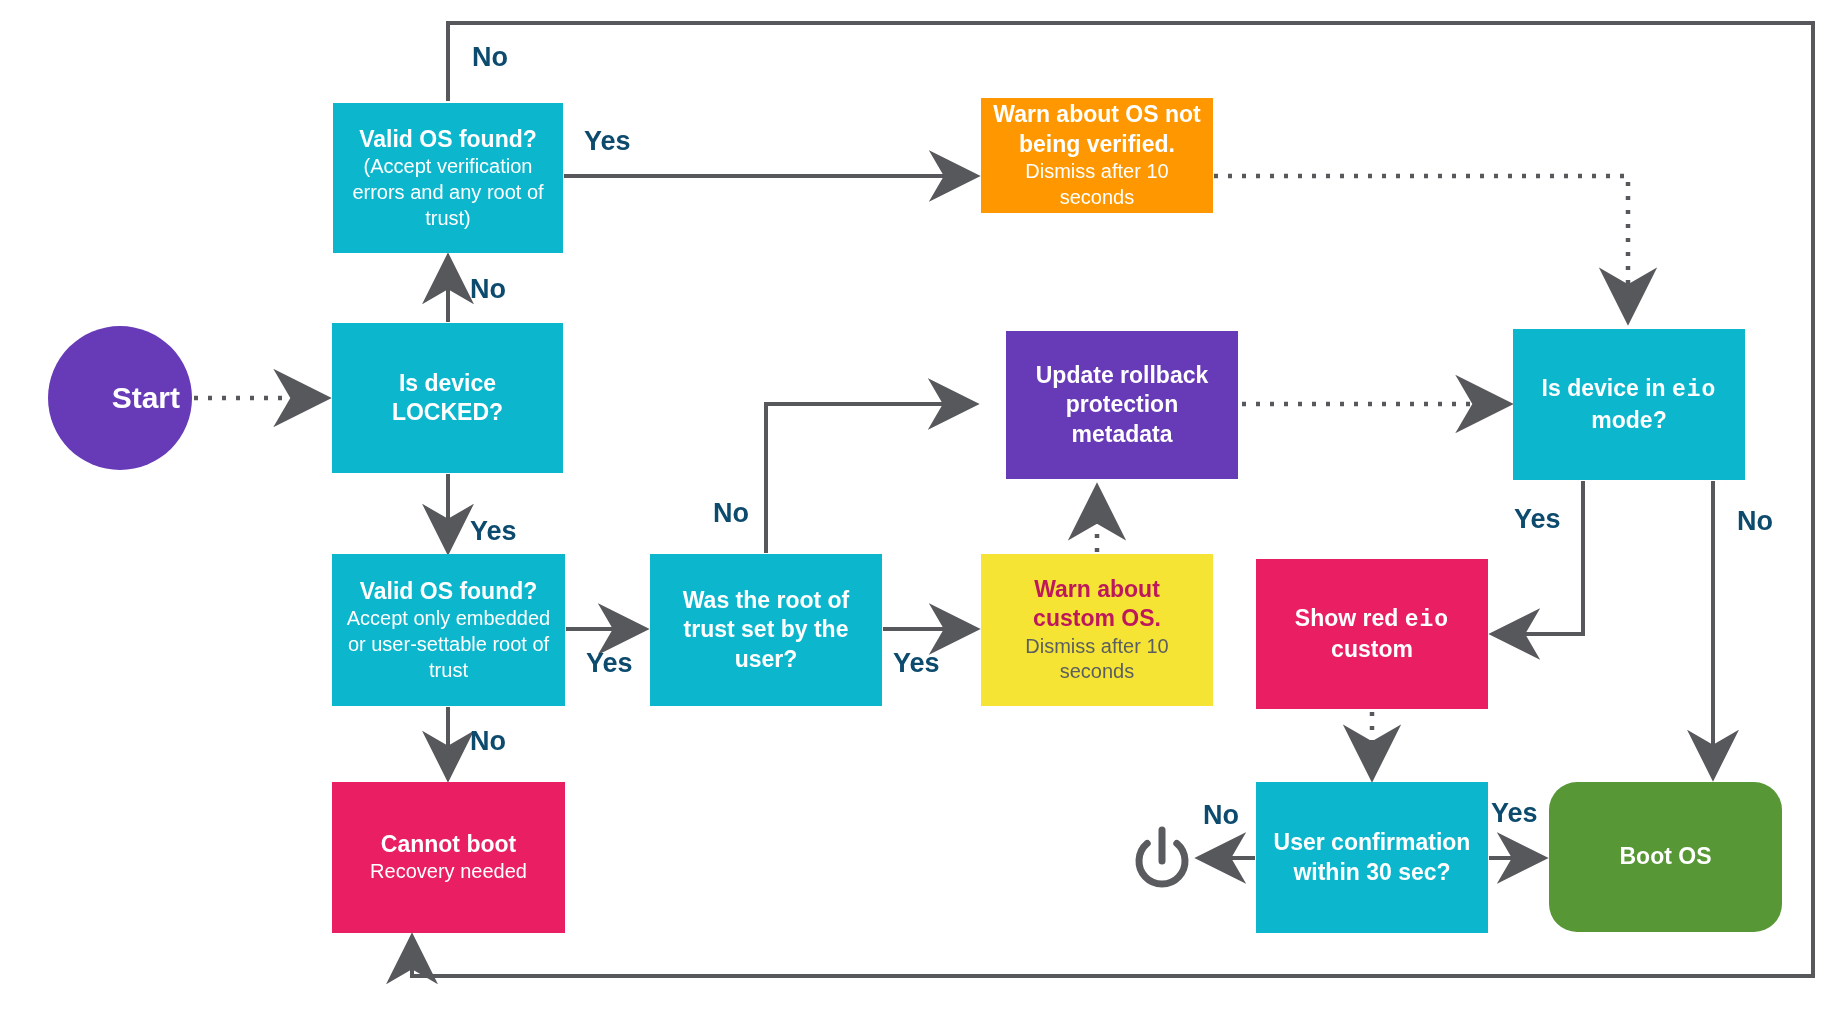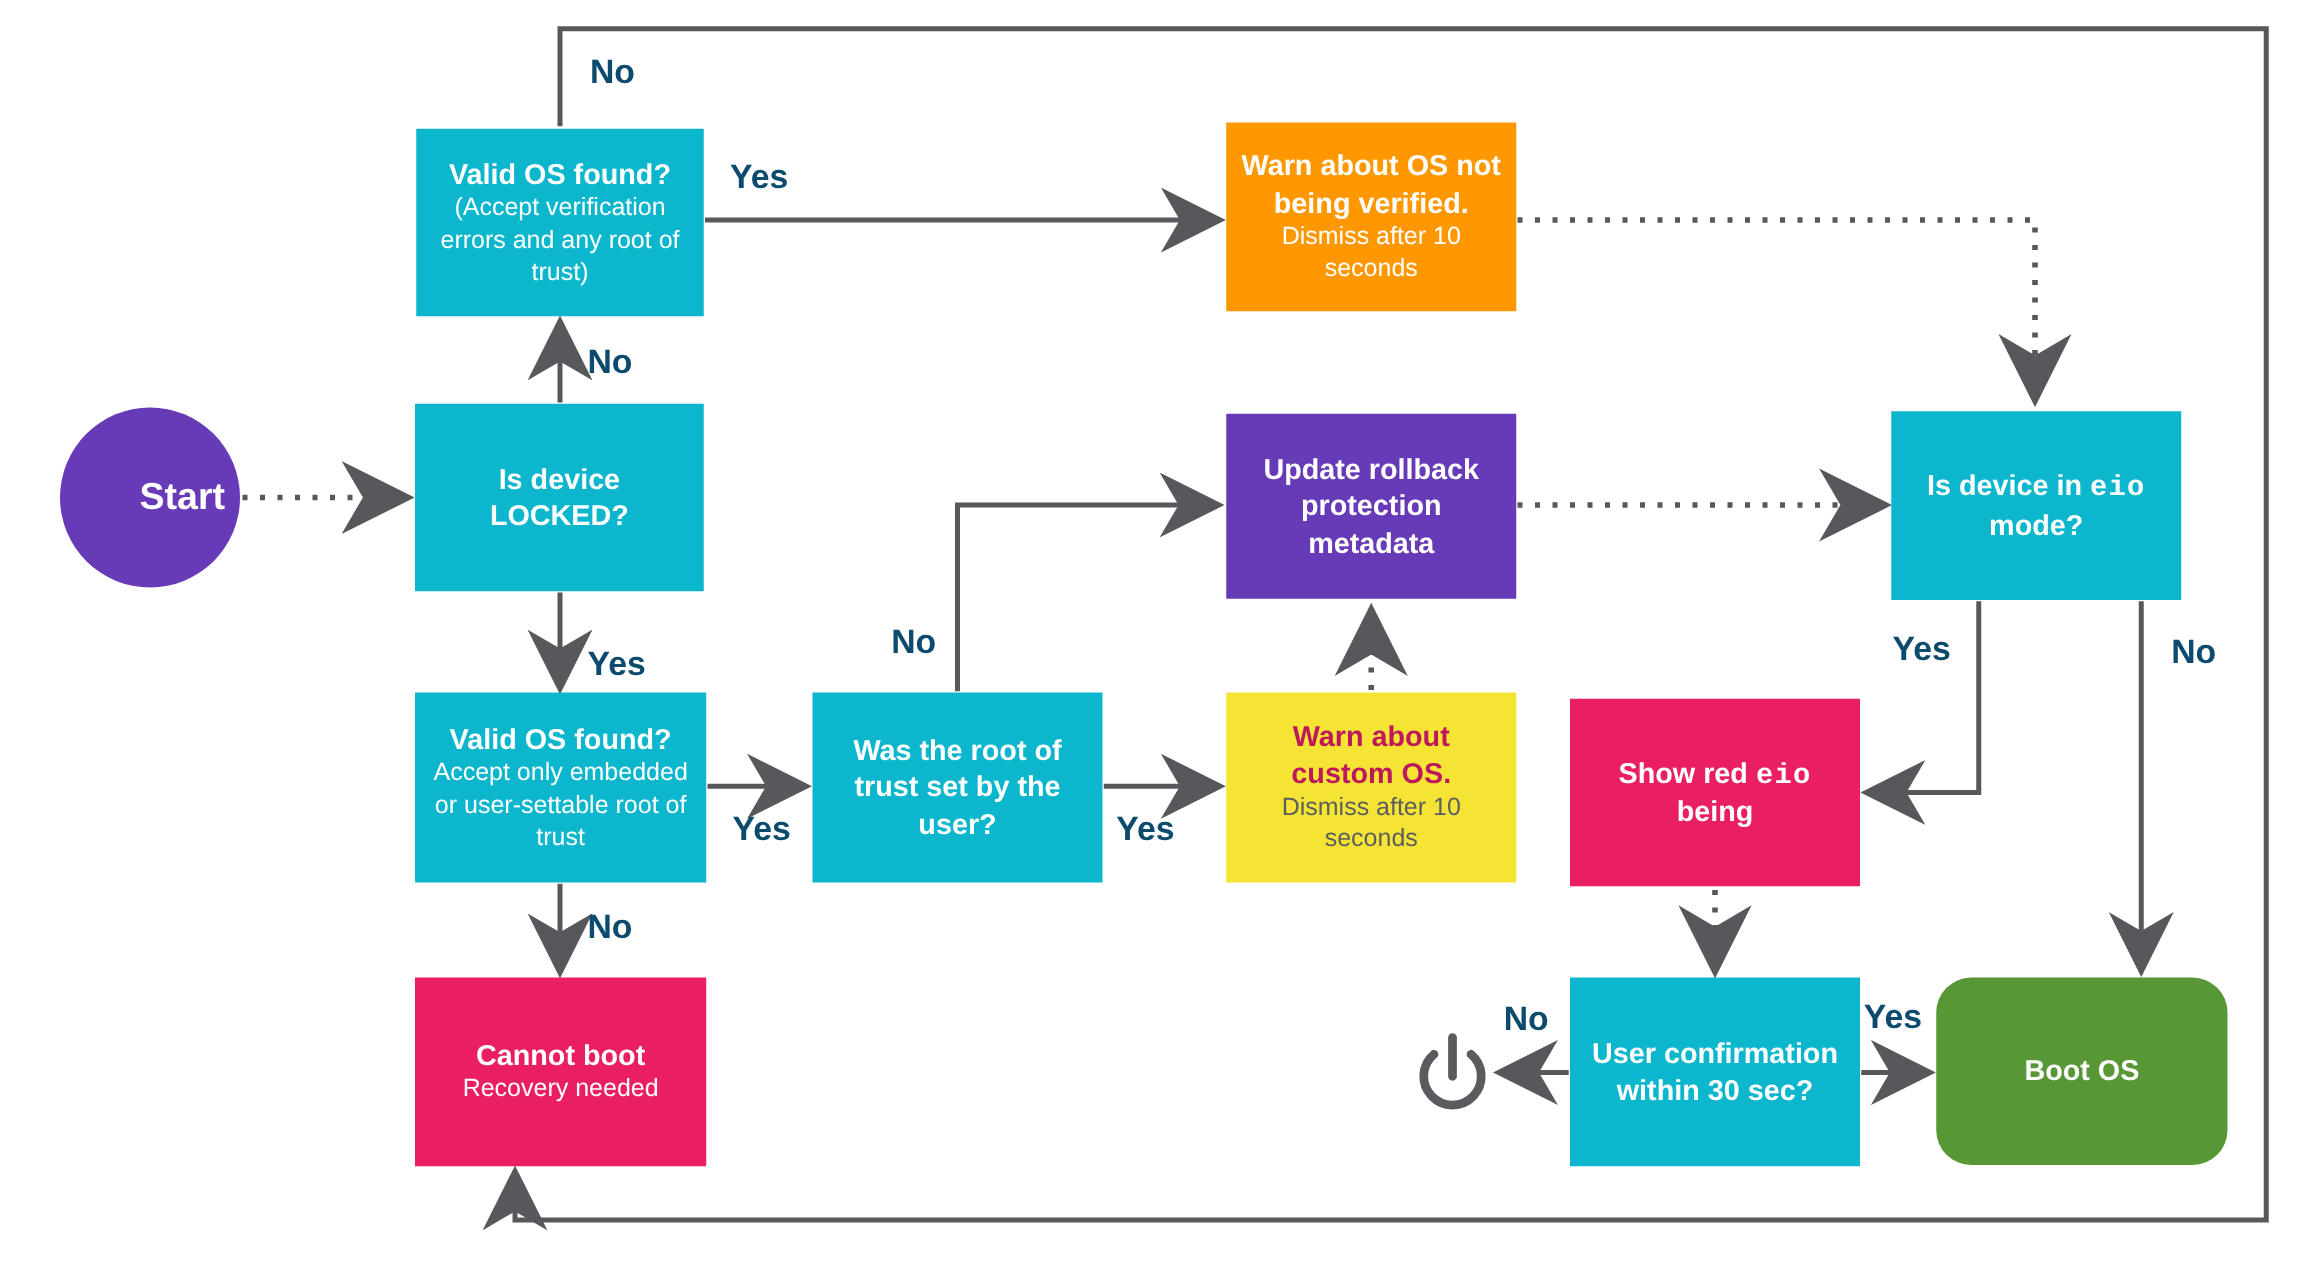--- a/index.html
+++ b/index.html
@@ -9,21 +9,21 @@
   }
   svg.wires{position:absolute;left:0;top:0;z-index:1;}
   .node{
     position:absolute;z-index:2;display:flex;flex-direction:column;
     align-items:center;justify-content:center;text-align:center;
     padding:6px 12px;box-sizing:border-box;line-height:1.28;
   }
   .node .t{font-size:23px;font-weight:700;color:#ffffff;}
   .node .s{font-size:20px;font-weight:400;color:#ffffff;}
   .cyan{background:#0cb7cd;text-align:center;}
-  .purple{background:#673ab7;}
+  .purple{background:#673ab7;margin-left:25px;}
   .orange{background:#ff9800;}
   .yellow{background:#f6e434;}
   .yellow .t{color:#be185d;}
   .yellow .s{color:#5b5e61;}
   .pink{background:#e91e63;}
   .green{background:#579735;border-radius:28px;}
   .circle{
     border-radius:50%;background:#673ab7;align-items:flex-end;
   }
   .circle .t{font-size:30px;}
@@ -89,21 +89,21 @@
 
   <div class="node circle" style="left:48px;top:326px;width:144px;height:144px">
     <div class="t">Start</div>
   </div>
 
   <div class="node cyan" style="left:333px;top:103px;width:230px;height:150px">
     <div class="t">Valid OS found?</div>
     <div class="s">(Accept verification errors and any root of trust)</div>
   </div>
 
-  <div class="node orange" style="left:981px;top:98px;width:232px;height:151px">
+  <div class="node orange" style="left:981px;top:98px;width:232px;height:115px">
     <div class="t">Warn about OS not being verified.</div>
     <div class="s">Dismiss after 10 seconds</div>
   </div>
 
   <div class="node cyan" style="left:332px;top:323px;width:231px;height:150px">
     <div class="t">Is device LOCKED?</div>
   </div>
 
   <div class="node purple" style="left:981px;top:331px;width:232px;height:148px">
     <div class="t">Update rollback protection metadata</div>
@@ -121,21 +121,21 @@
   <div class="node cyan" style="left:650px;top:554px;width:232px;height:152px">
     <div class="t">Was the root of trust set by the user?</div>
   </div>
 
   <div class="node yellow" style="left:981px;top:554px;width:232px;height:152px">
     <div class="t">Warn about custom OS.</div>
     <div class="s">Dismiss after 10 seconds</div>
   </div>
 
   <div class="node pink" style="left:1256px;top:559px;width:232px;height:150px">
-    <div class="t"><span>Show red </span><span class="code">eio</span><span> being</span></div>
+    <div class="t"><span>Show red </span><span class="code">eio</span><span> custom</span></div>
   </div>
 
   <div class="node pink" style="left:332px;top:782px;width:233px;height:151px">
     <div class="t">Cannot boot</div>
     <div class="s">Recovery needed</div>
   </div>
 
   <div class="node cyan" style="left:1256px;top:782px;width:232px;height:151px">
     <div class="t">User confirmation within 30 sec?</div>
   </div>

